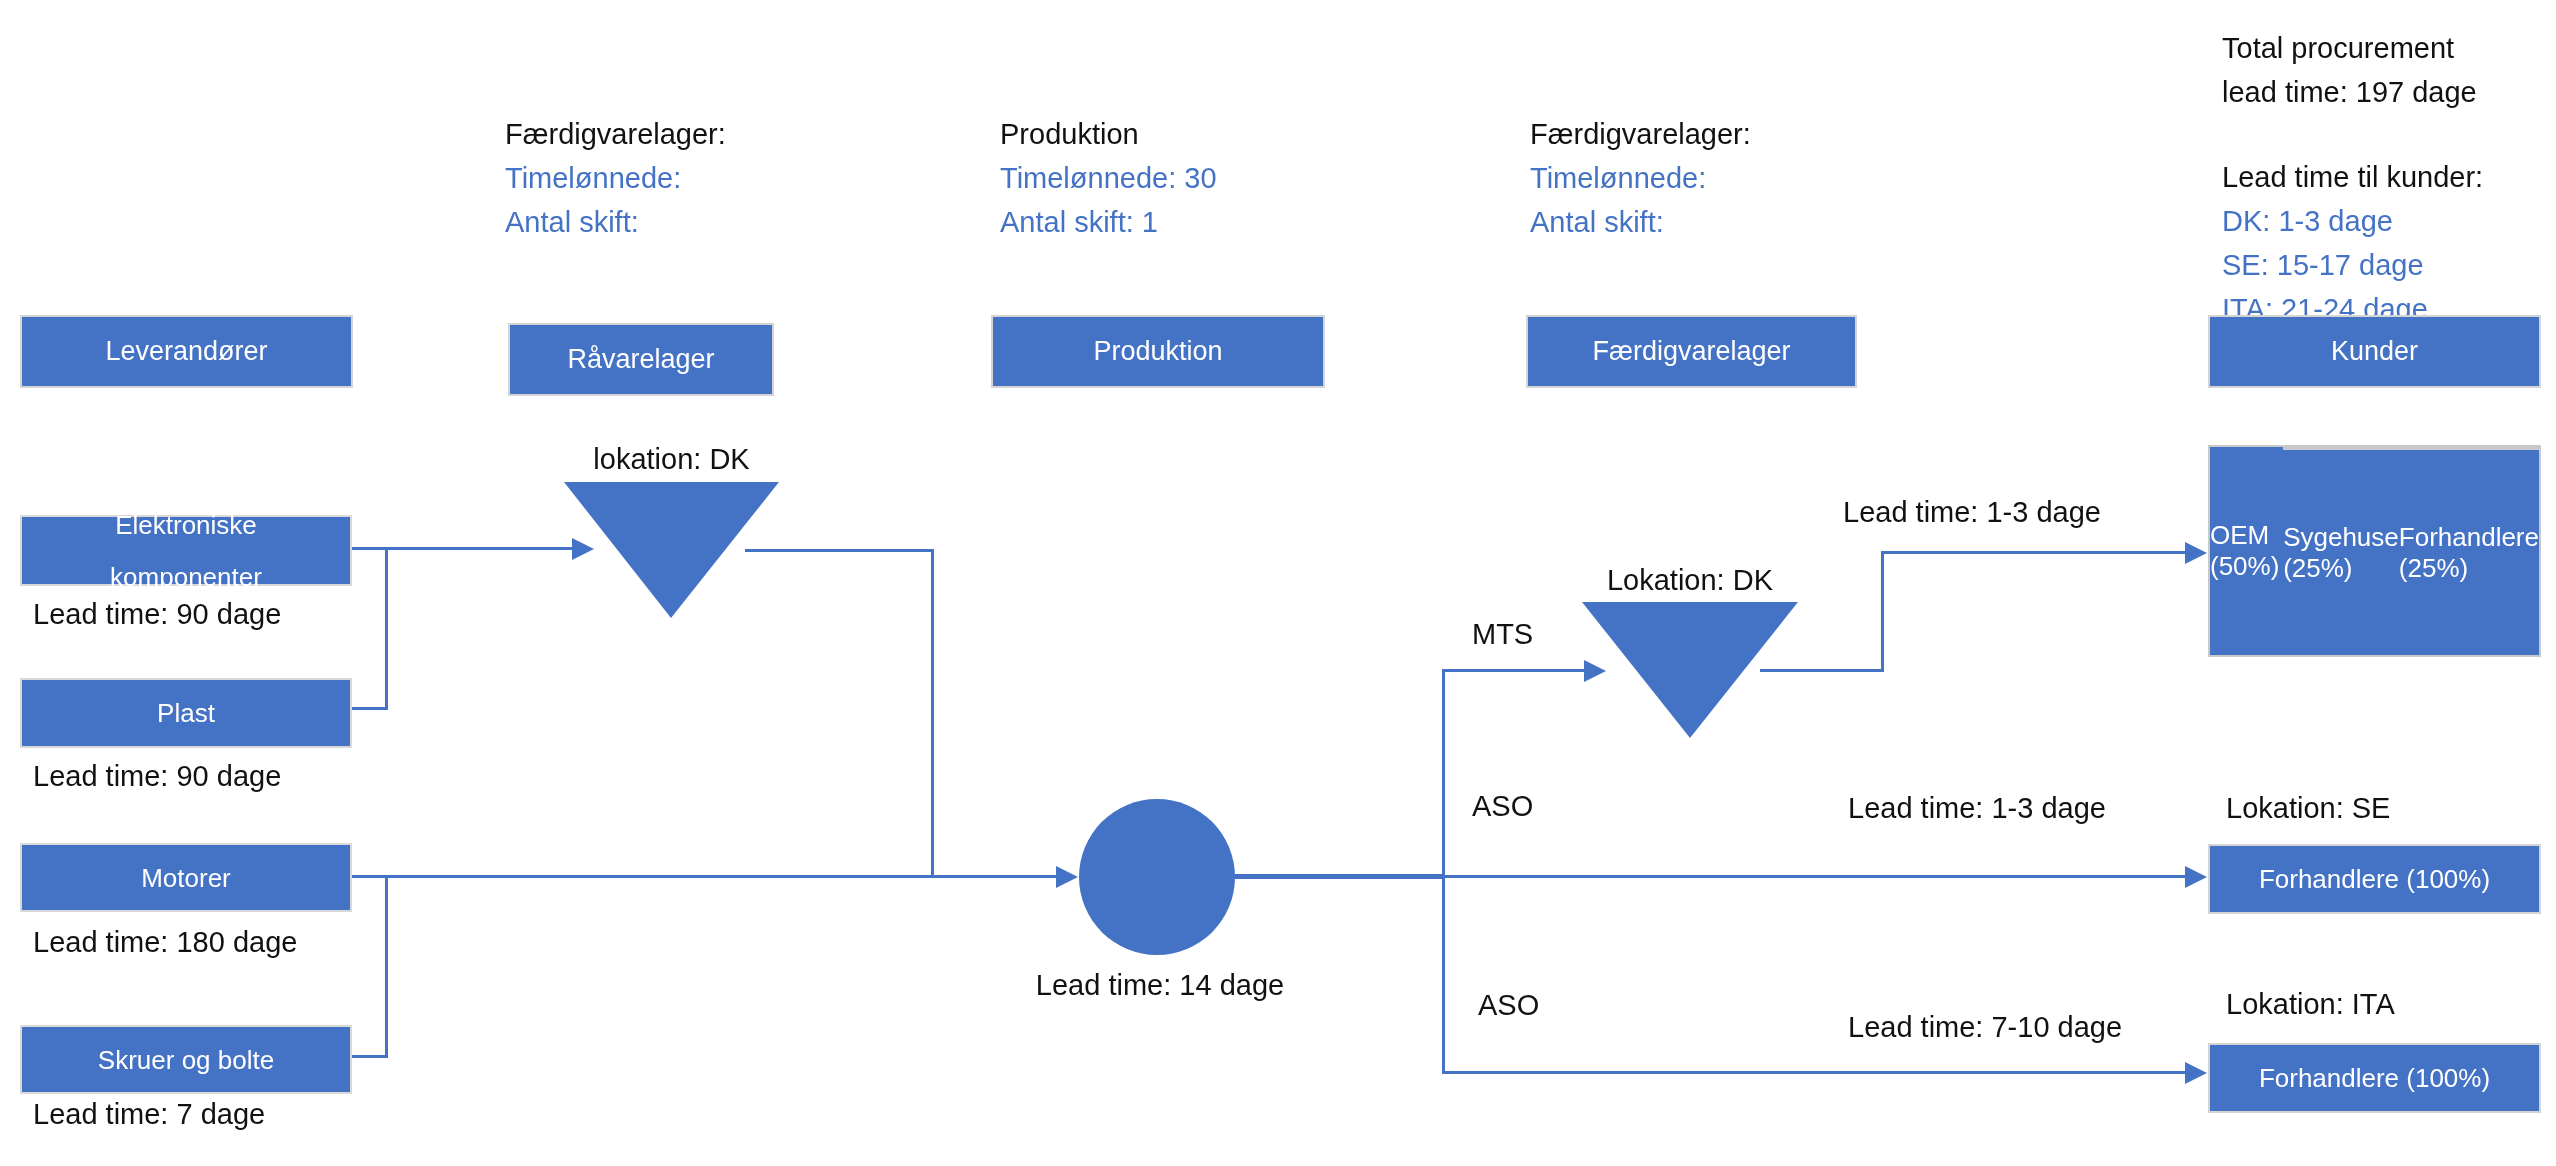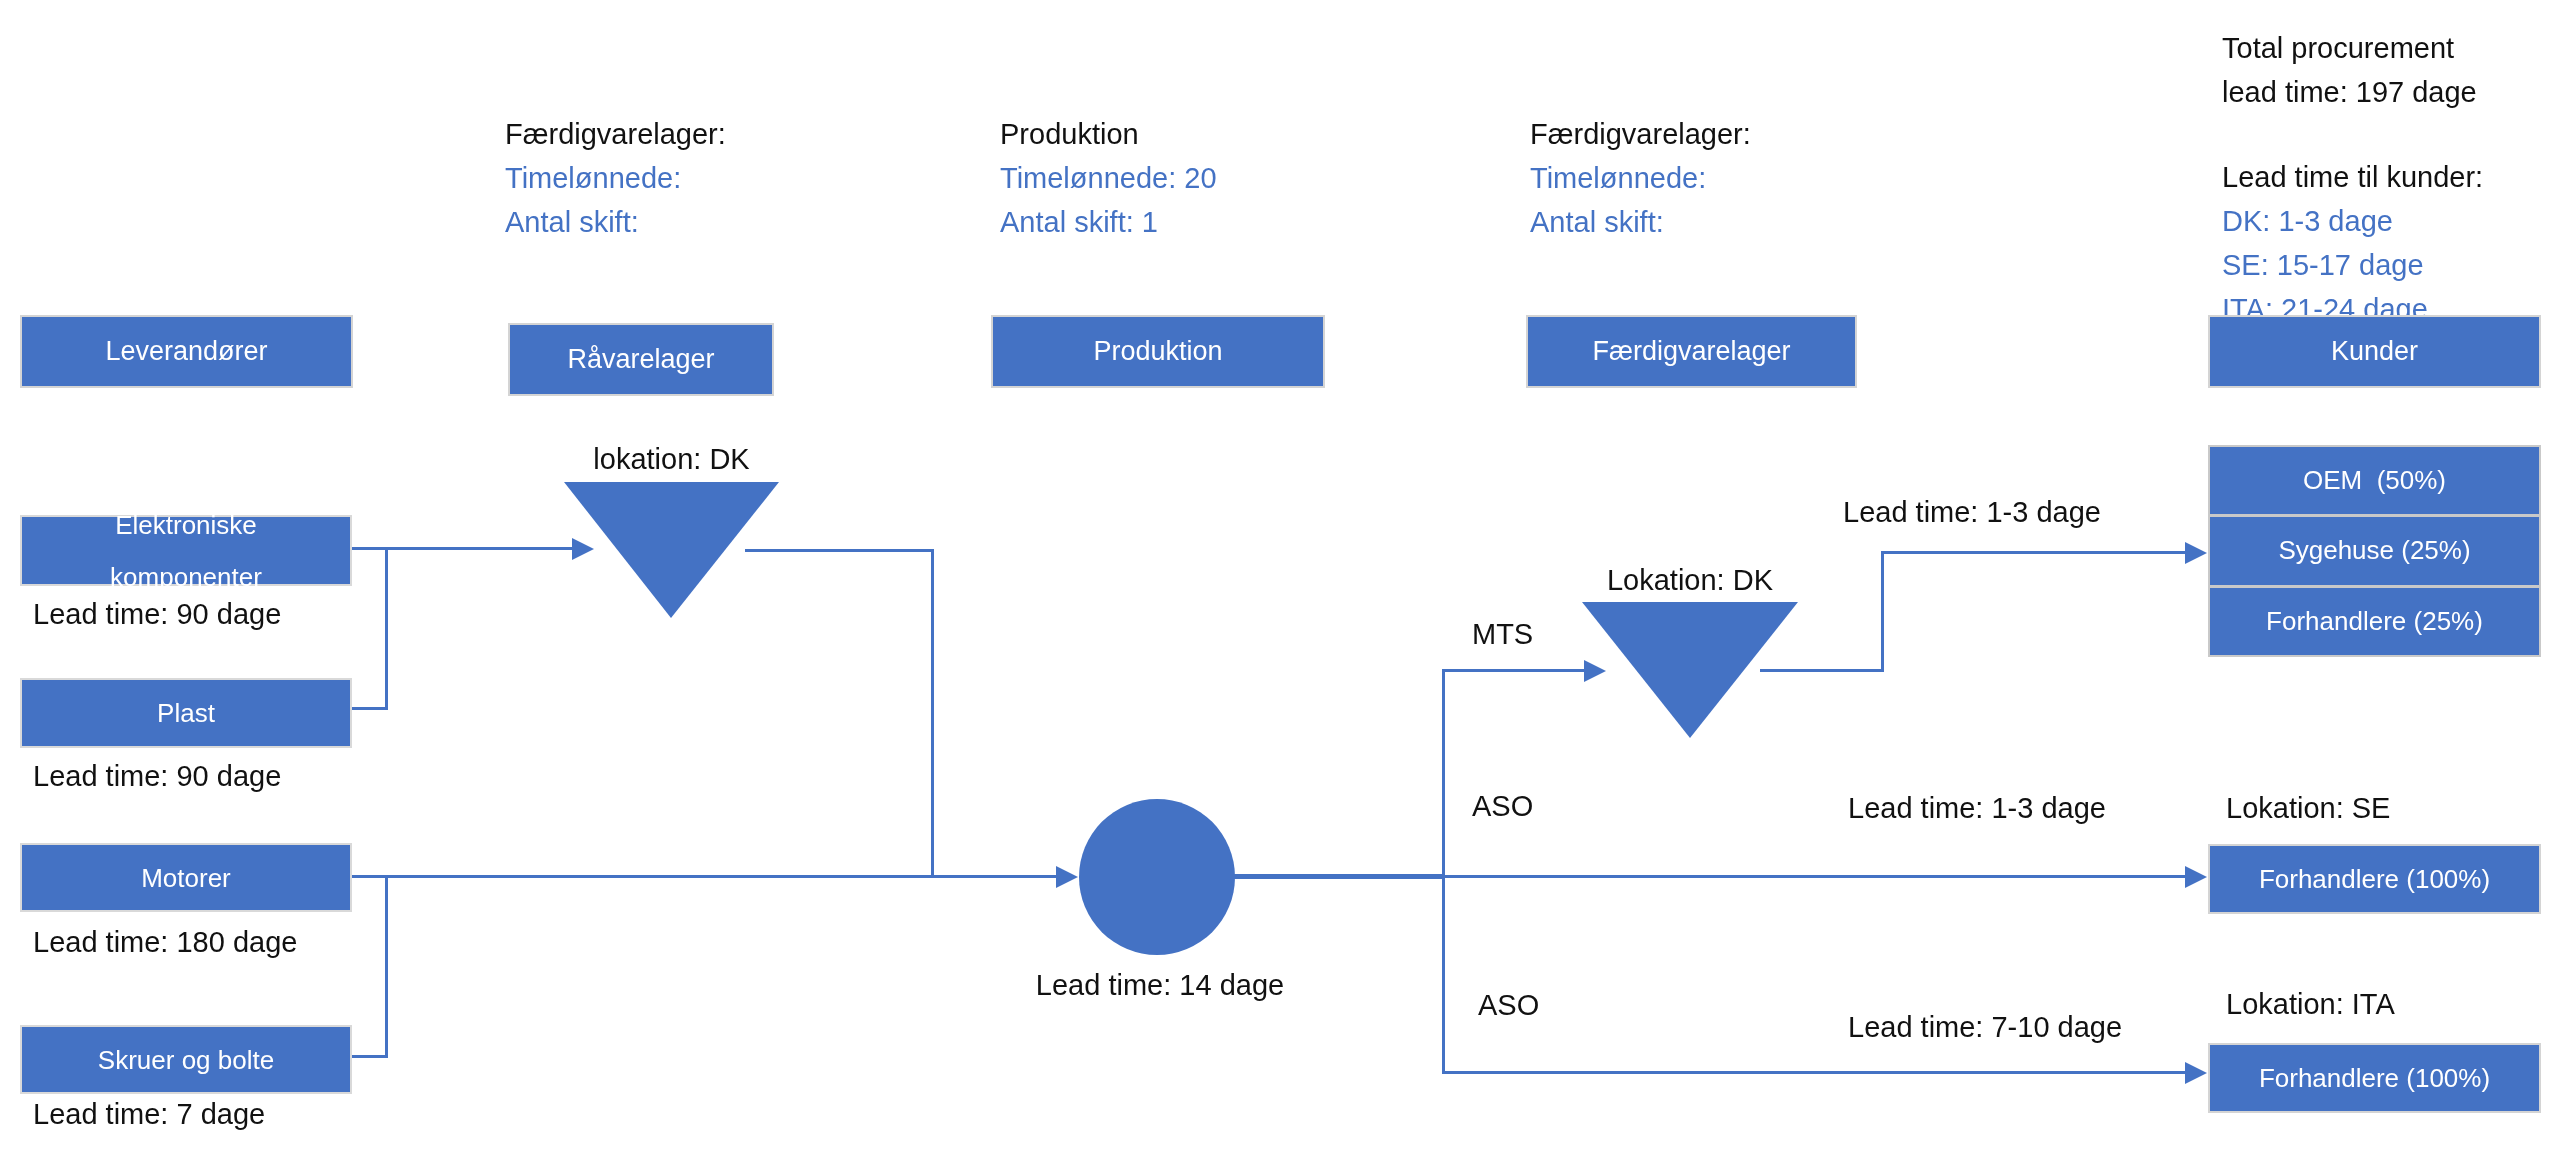--- a/index.html
+++ b/index.html
@@ -20,21 +20,21 @@
   .bar {
     background:var(--accent); border:2px solid #d4d4d4; color:#ffffff;
     display:flex; align-items:center; justify-content:center;
     font-size:27px; text-align:right;
   }
   .sbox {
     background:var(--accent); border:2px solid #d9d9d9; color:#ffffff;
     display:flex; flex-direction:column; align-items:center; justify-content:center;
     font-size:26px; line-height:32px; text-align:center;gap:20px;
   }
-  .stack { border:2px solid #c9c9c9; display:flex; flex-direction:column; }
+  .stack { border:2px solid #c9c9c9; display:flex; }
   .stack .row {
     flex:1; background:var(--accent); color:#ffffff; display:flex;
     align-items:center; justify-content:center; font-size:26px; white-space:pre-wrap;
   }
   .stack .row + .row { border-top:3px solid #c9c9c9; }
 
   
   .line-h { background:var(--accent); height:3px; }
   .line-v { background:var(--accent); width:3px; }
   .line-thick { height:5px; }
@@ -53,21 +53,21 @@
 
 
   <div class="abs" style="left:505px; top:112px;">
     <div class="info-title">Færdigvarelager:</div>
     <div class="info-line">Timelønnede:</div>
     <div class="info-line">Antal skift:</div>
   </div>
 
   <div class="abs" style="left:1000px; top:112px;">
     <div class="info-title">Produktion</div>
-    <div class="info-line">Timelønnede: 20</div>
+    <div class="info-line">Timelønnede: 30</div>
     <div class="info-line">Antal skift: 1</div>
   </div>
 
   <div class="abs" style="left:1530px; top:112px;">
     <div class="info-title">Færdigvarelager:</div>
     <div class="info-line">Timelønnede:</div>
     <div class="info-line">Antal skift:</div>
   </div>
 
   <div class="abs" style="left:2222px; top:26px;">

